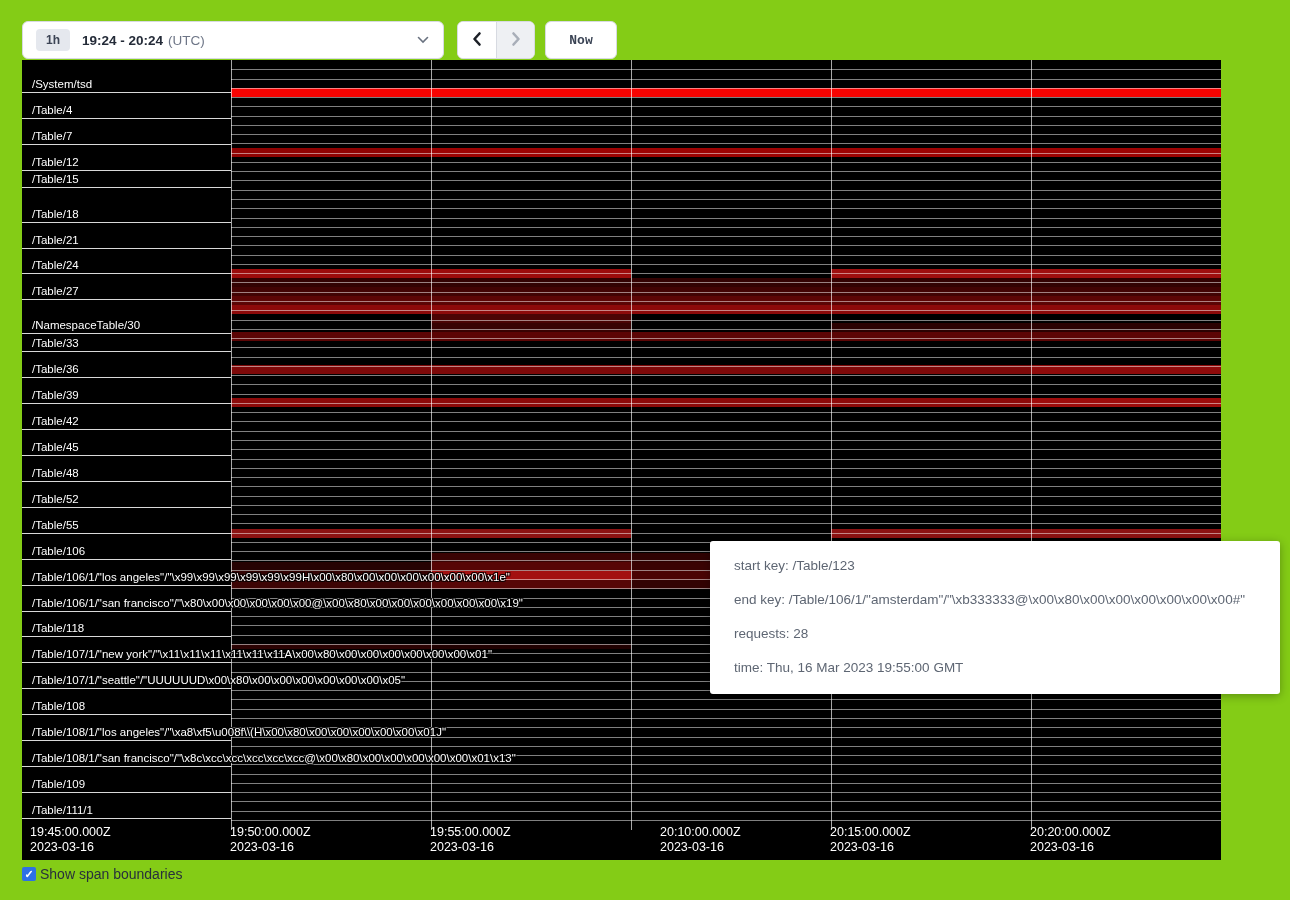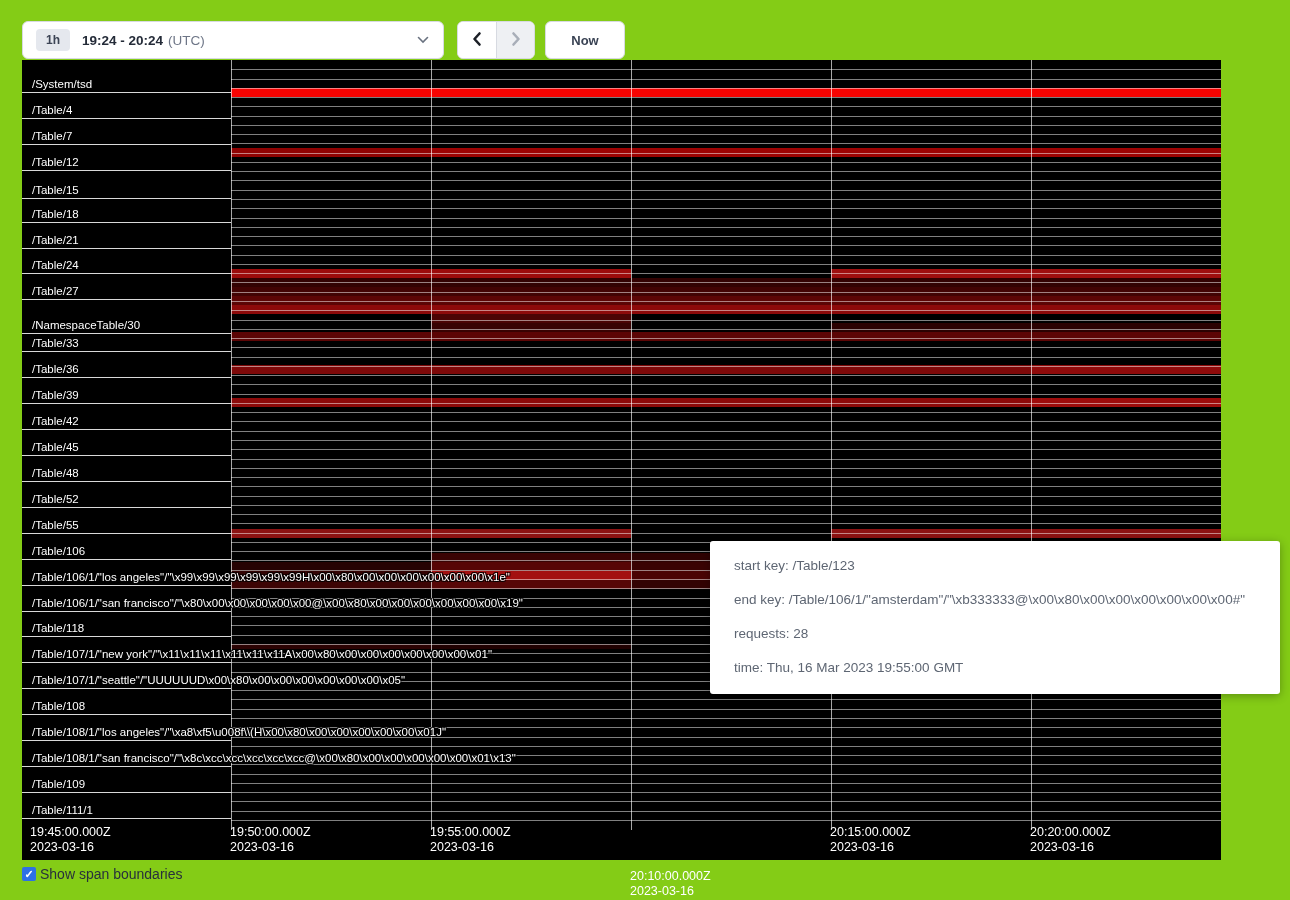--- a/index.html
+++ b/index.html
@@ -12,22 +12,22 @@
     padding:4px 10px;border-radius:4px;}
   .range-label{margin-left:12px;font-size:13.5px;font-weight:bold;color:#242b38;}
   .range-tz{margin-left:5px;font-size:13.5px;color:#6e7687;}
   .range-caret{margin-left:auto;margin-right:14px;display:flex;align-items:center;}
 
   .nav-group{position:absolute;left:457px;top:21px;height:36px;display:flex;border:1px solid #d7dae1;
     border-radius:6px;overflow:hidden;background:#fff;}
   .nav-btn{width:38px;height:36px;display:flex;align-items:center;justify-content:center;background:#fff;
     border:none;cursor:pointer;padding:0;}
   .nav-btn.next{background:#eef0f3;border-left:1px solid #d7dae1;cursor:default;}
-  .now-btn{position:absolute;left:545px;top:21px;height:38px;width:80px;background:#fff;
-    border:1px solid #d7dae1;border-radius:6px;font-family:Liberation Sans, sans-serif;
+  .now-btn{position:absolute;left:545px;top:21px;height:38px;width:72px;background:#fff;
+    border:1px solid #d7dae1;border-radius:6px;font-family:Liberation Mono, monospace;
     font-size:13px;font-weight:bold;color:#3a4354;cursor:pointer;}
 
   
   .canvas{position:absolute;left:22px;top:60px;width:1199px;height:800px;background:#000;}
   .band{position:absolute;}
   .hline{position:absolute;height:1px;background:rgba(255,255,255,0.5);}
   .vline{position:absolute;top:0;width:1px;height:770px;background:rgba(255,255,255,0.65);}
   .rowlabel{position:absolute;left:0;width:209px;border-bottom:1px solid rgba(255,255,255,0.85);text-decoration:underline;}
   .rowlabel span{position:absolute;bottom:2px;left:10px;color:#fff;font-size:11.5px;white-space:nowrap;
     text-shadow:1px 1px 0 #000,-1px 1px 0 #000,1px -1px 0 #000,-1px -1px 0 #000;}
@@ -205,21 +205,21 @@
       </div>
       <div class="rowlabel" style="top: 31.93px; height: 25.93px;">
         <span>/Table/4</span>
       </div>
       <div class="rowlabel" style="top: 57.86px; height: 25.93px;">
         <span>/Table/7</span>
       </div>
       <div class="rowlabel" style="top: 83.79px; height: 25.93px;">
         <span>/Table/12</span>
       </div>
-      <div class="rowlabel" style="top: 112px; height: 25.93px;">
+      <div class="rowlabel" style="top: 101px; height: 25.93px;">
         <span>/Table/15</span>
       </div>
       <div class="rowlabel" style="top: 135.65px; height: 25.93px;">
         <span>/Table/18</span>
       </div>
       <div class="rowlabel" style="top: 161.58px; height: 25.93px;">
         <span>/Table/21</span>
       </div>
       <div class="rowlabel" style="top: 187.51px; height: 25.93px;">
         <span>/Table/24</span>
@@ -292,21 +292,21 @@
         <div>2023-03-16</div>
       </div>
       <div class="xtick" style="left: 208px;">
         <div>19:50:00.000Z</div>
         <div>2023-03-16</div>
       </div>
       <div class="xtick" style="left: 408px;">
         <div>19:55:00.000Z</div>
         <div>2023-03-16</div>
       </div>
-      <div class="xtick" style="left: 608px; margin-top: 44px;">
+      <div class="xtick" style="left: 638px;">
         <div>20:10:00.000Z</div>
         <div>2023-03-16</div>
       </div>
       <div class="xtick" style="left: 808px;">
         <div>20:15:00.000Z</div>
         <div>2023-03-16</div>
       </div>
       <div class="xtick" style="left: 1008px;">
         <div>20:20:00.000Z</div>
         <div>2023-03-16</div>

